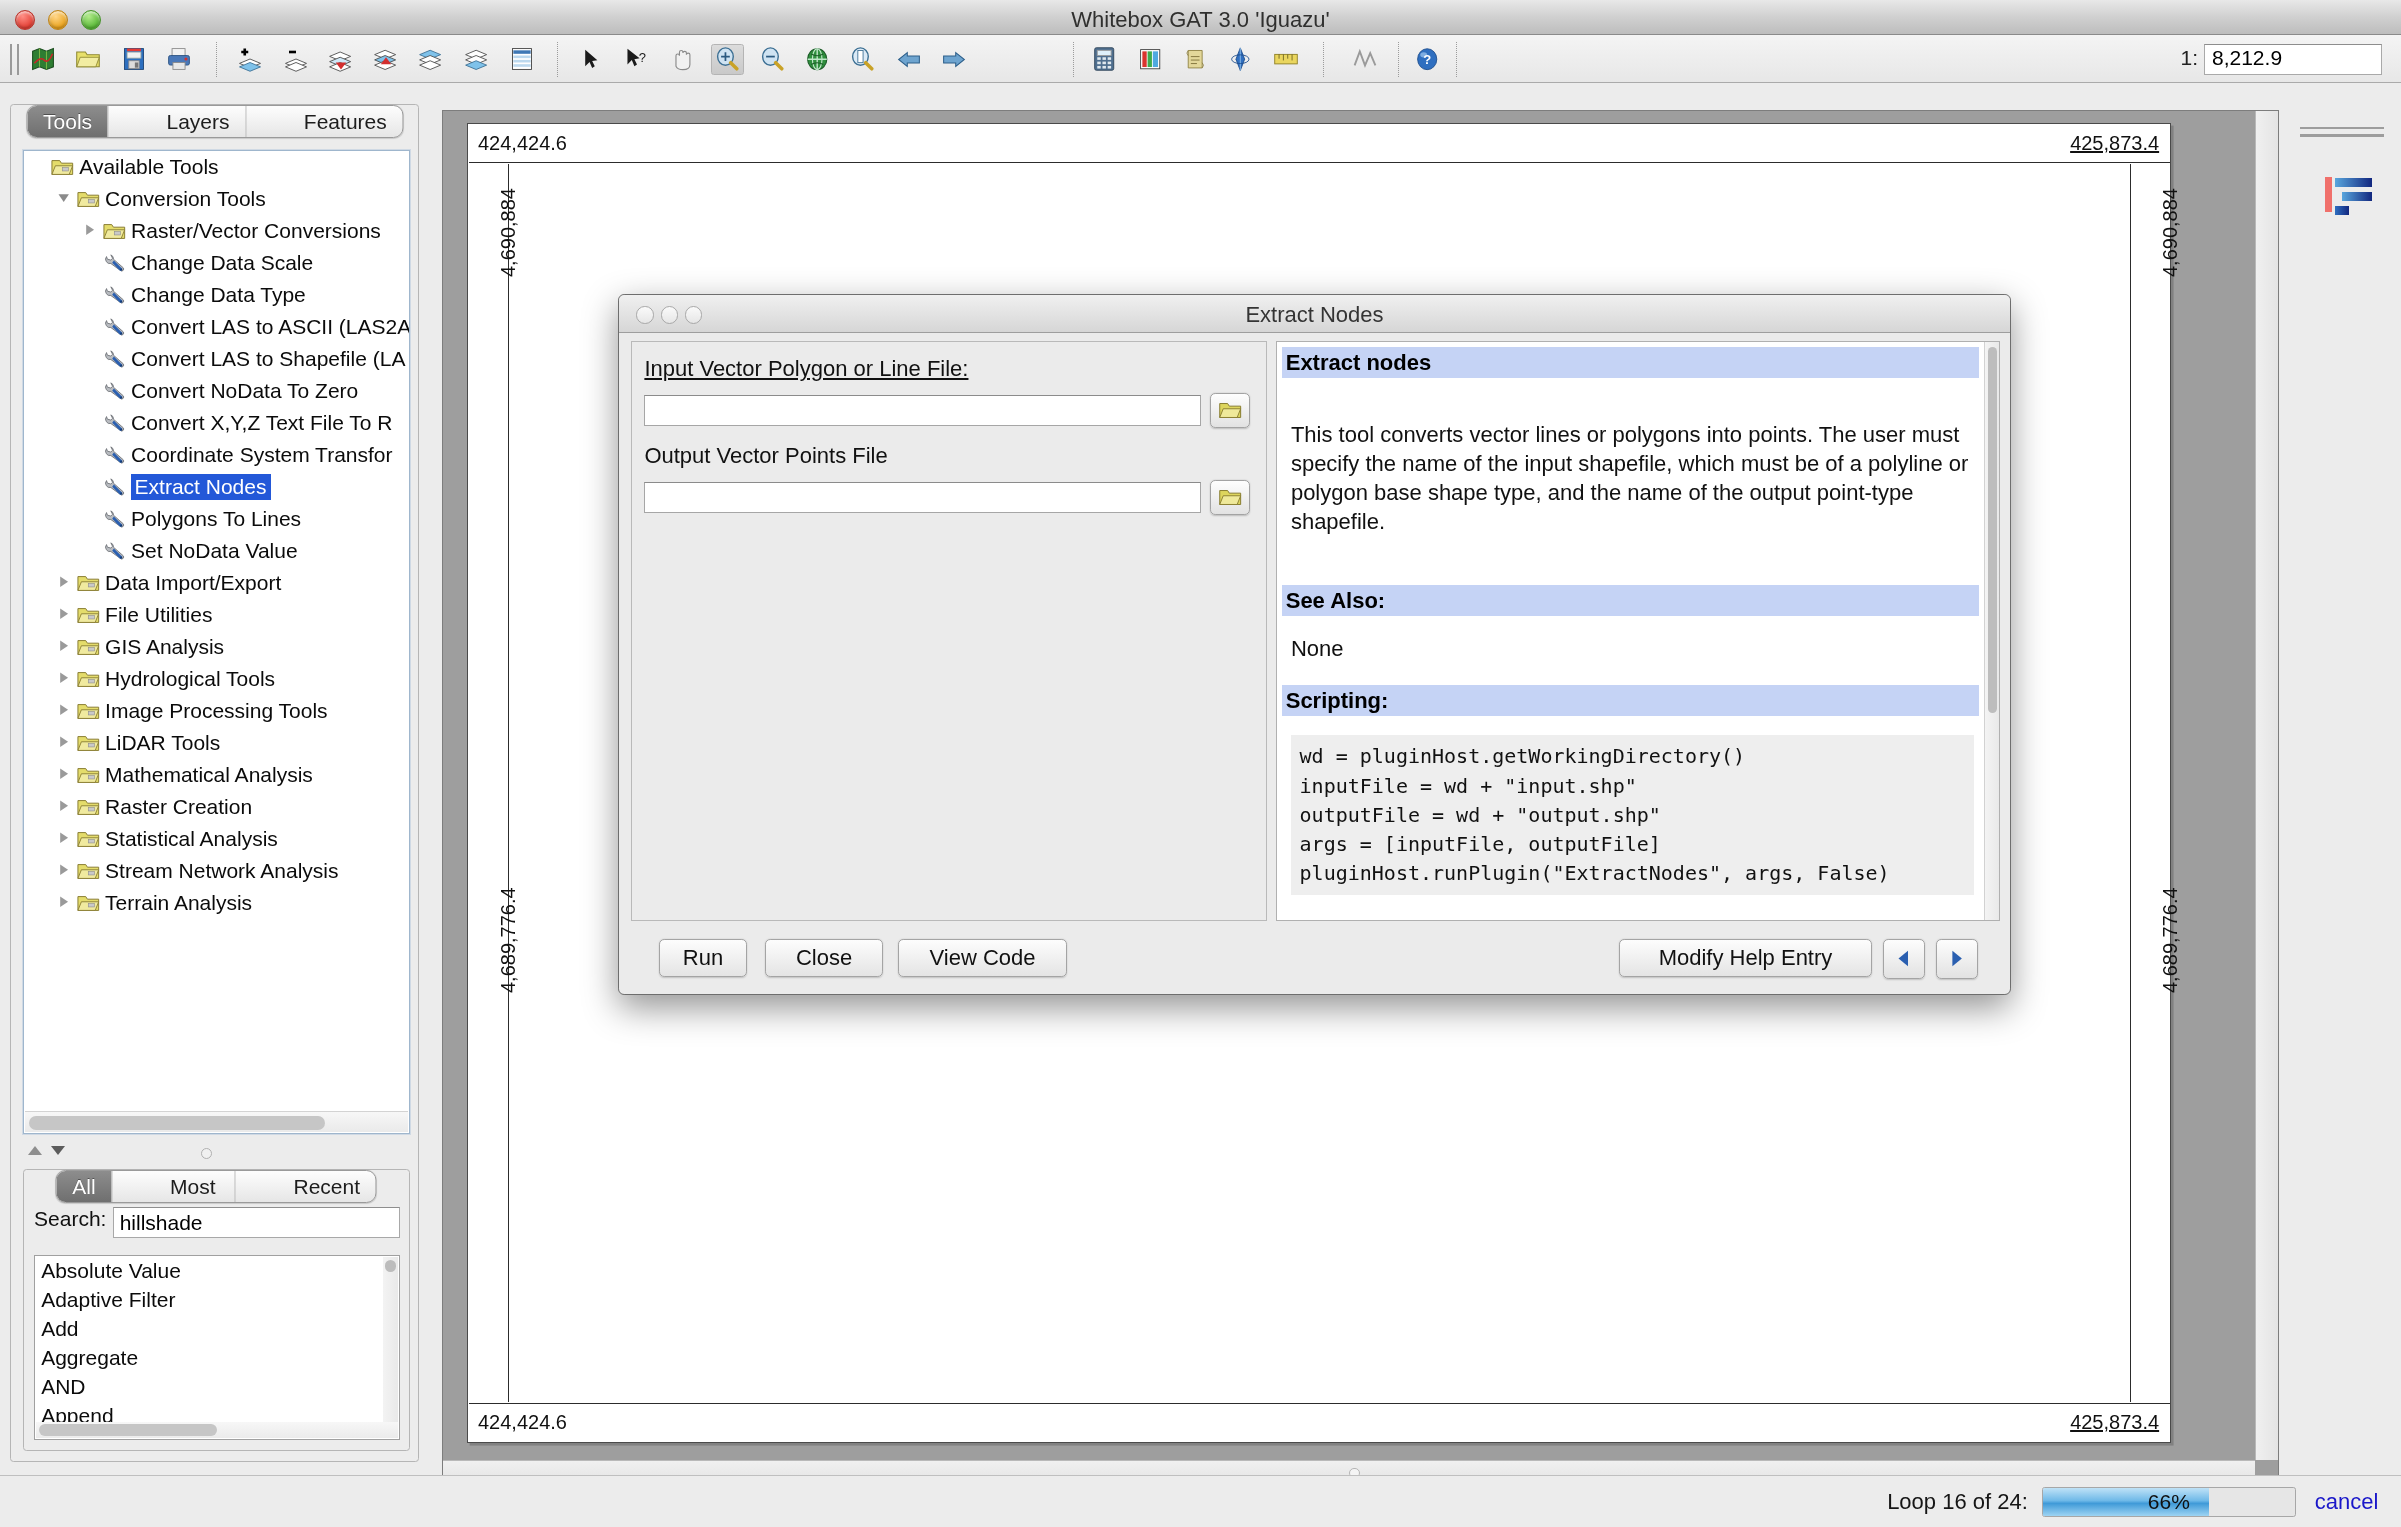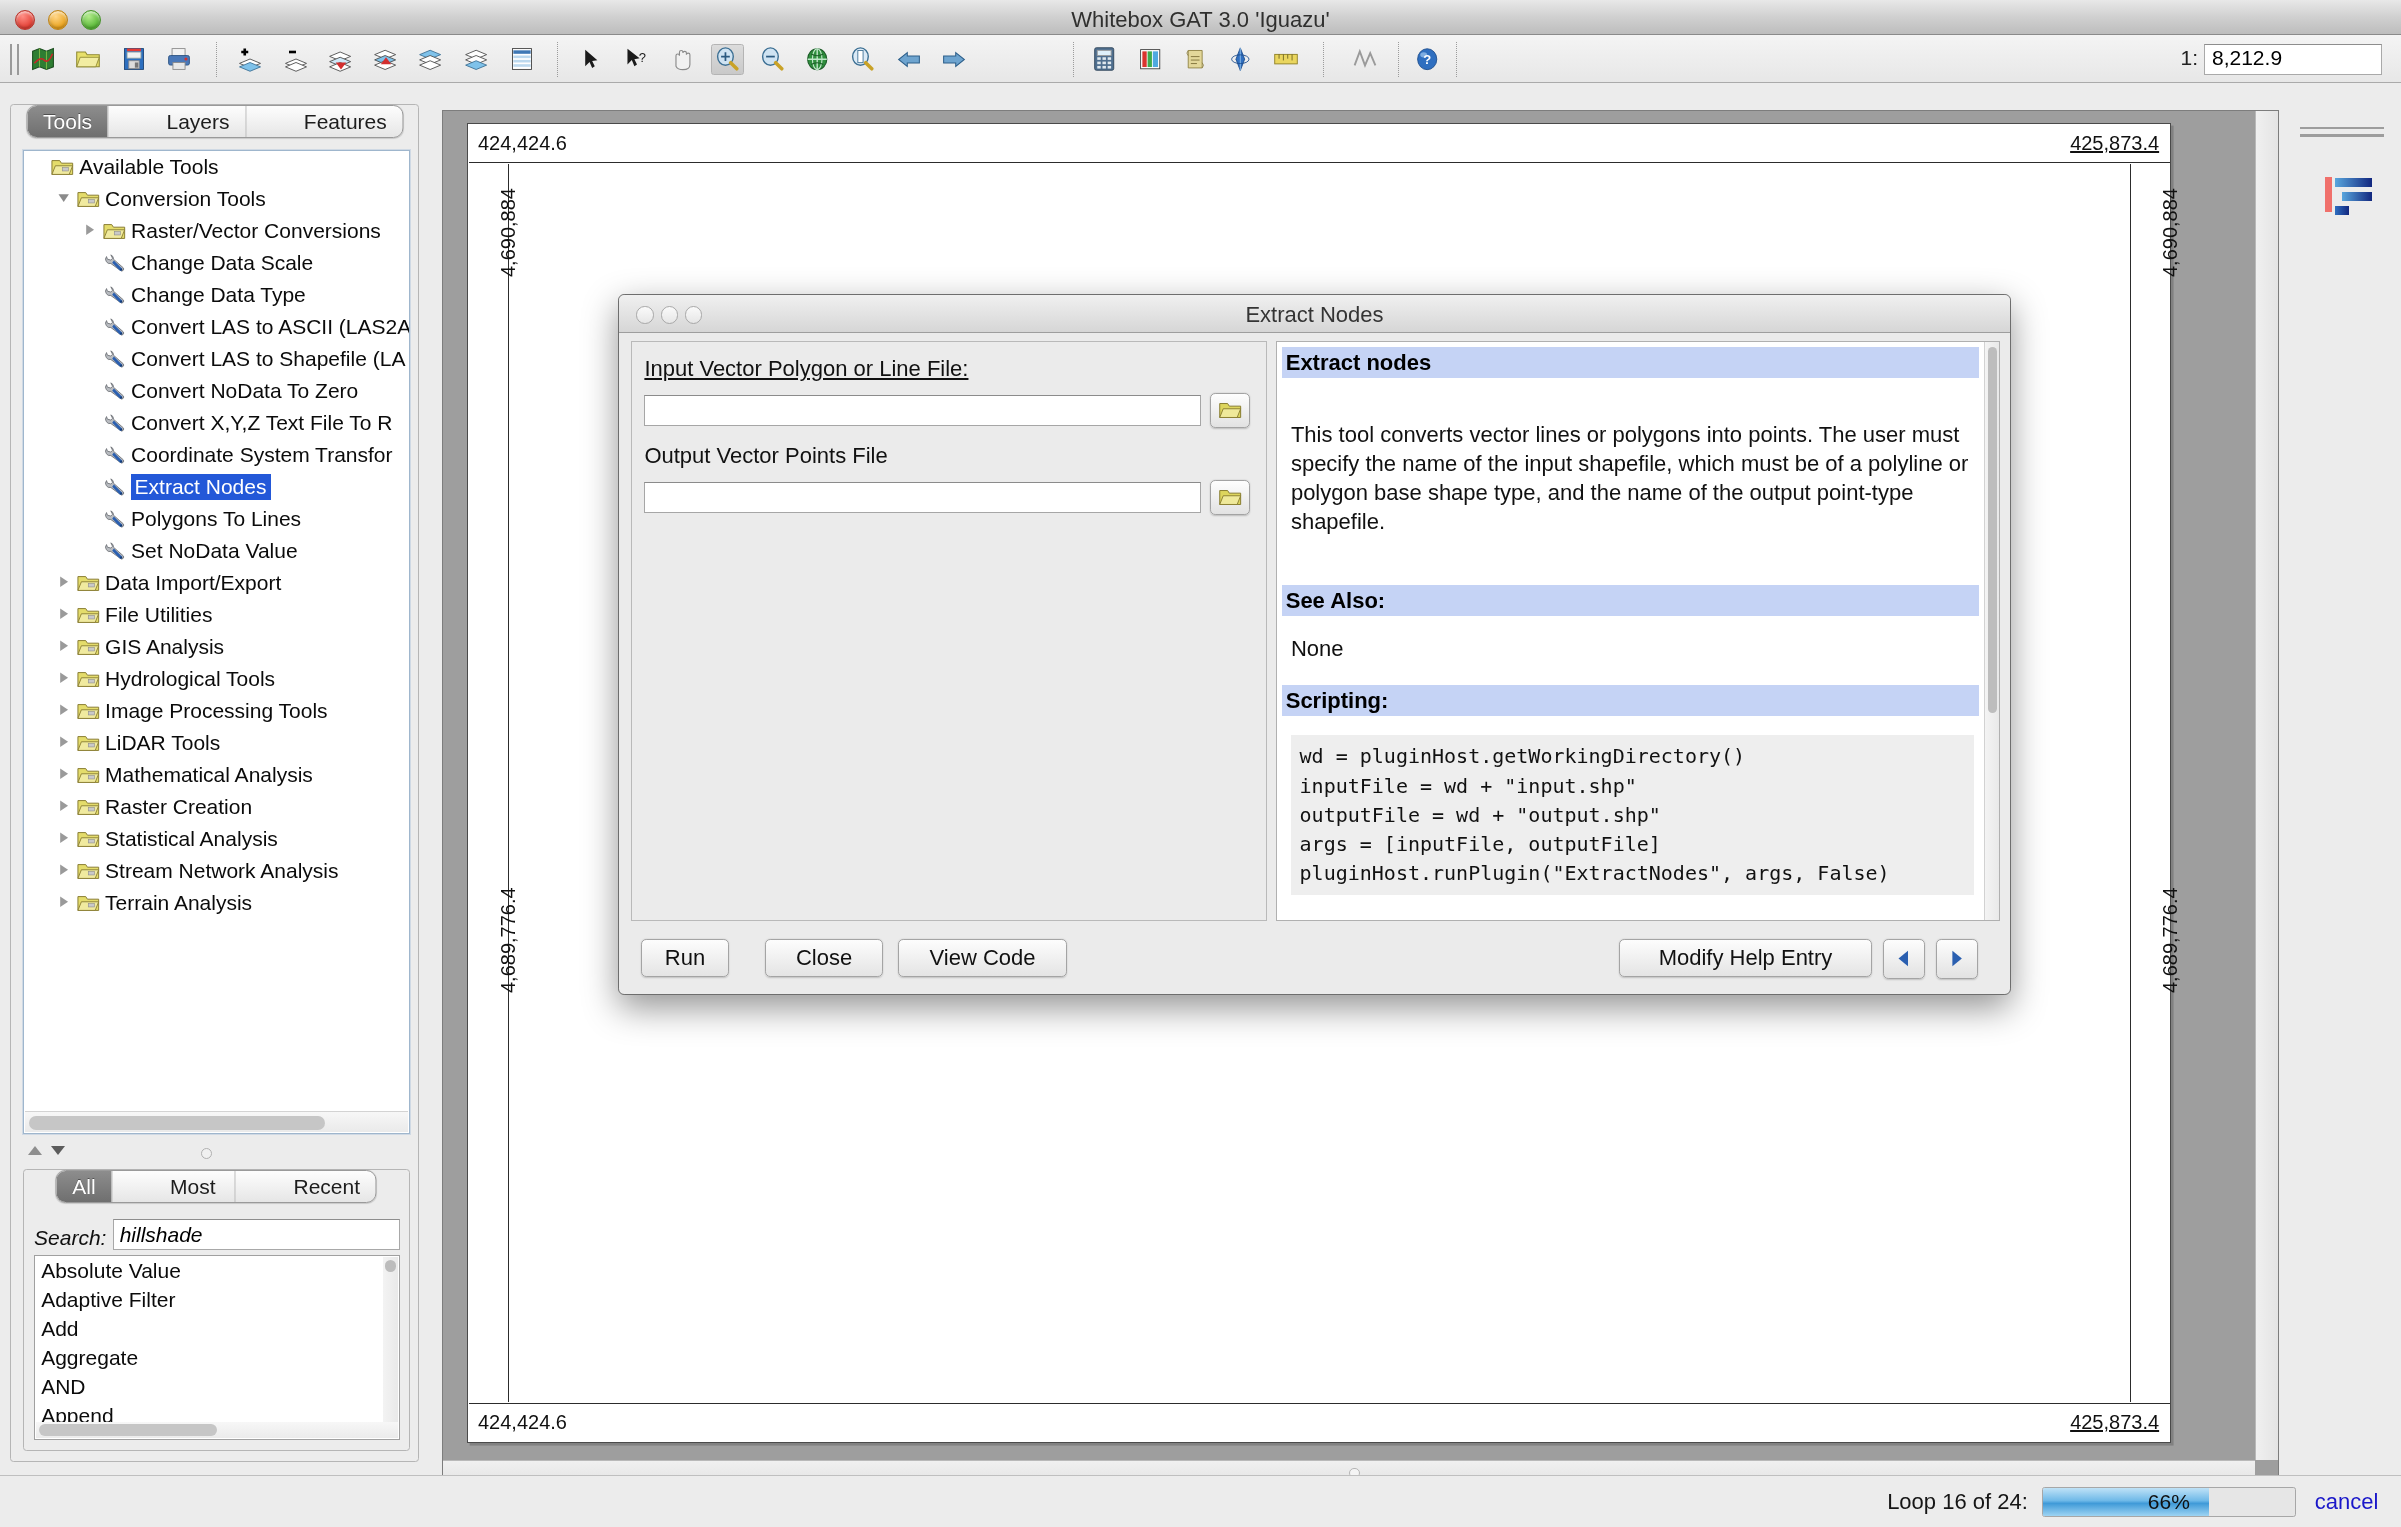--- a/index.html
+++ b/index.html
@@ -87,21 +87,21 @@
   #splitter { position:absolute; left:11.3px; top:1034px; width:387px; height:28px; }
   #splitter .ar { position:absolute; top:7px; width:0;height:0;
     border-left:7.8px solid transparent; border-right:7.8px solid transparent; }
   #splitter .up { left:5.2px; border-bottom:9.6px solid #8e8e8e; }
   #splitter .dn { left:28px; border-top:9.6px solid #5c5c5c; }
   #splitter .dot { position:absolute; left:178px; top:8.7px; width:11.3px; height:11.3px;
     border:0.9px solid #b0b0b0; border-radius:50%; background:#f0f0f0; }
 
   #searchpanel { position:absolute; left:11.3px; top:1064px; width:387px; height:282px;
     background:#ececec; border:0.9px solid #b5b5b5; border-radius:3.5px; }
-  #searchrow { position:absolute; left:10.4px; top:47px; width:366px; height:33px; display:flex; align-items:flex-end;font-style:italic;}
+  #searchrow { position:absolute; left:10.4px; top:37px; width:366px; height:33px; display:flex; align-items:flex-start;}
   #searchrow .slabel { font-size:21px; color:#101010; margin-right:7px; }
   #searchinput { flex:1; height:31px; background:#fff; border:0.9px solid #a8a8a8;
       border-top-color:#8e8e8e; font-size:21px; padding:0 5.2px; color:#000; line-height:30px;
       font-family:"Liberation Sans", sans-serif; }
   #resultswrap { position:absolute; left:10.4px; top:85px; width:366px; height:185px;
       background:#fff; border:0.9px solid #a0a0a0; }
   #results { position:absolute; left:0; top:0; right:15.7px; bottom:17.4px; overflow:hidden; }
   .rrow { height:29px; line-height:29px; font-size:21px; padding-left:6.1px; color:#0b0b0b; }
   #resvsb { position:absolute; right:0.9px; top:0.9px; bottom:17.4px; width:15px;
       background:linear-gradient(90deg,#f3f3f3,#e9e9e9); }
@@ -879,21 +879,21 @@
 outputFile = wd + "output.shp"
 args = [inputFile, outputFile]
 pluginHost.runPlugin("ExtractNodes", args, False)</div>
     </div>
     <div id="helpvsb">
       <div class="thumb"></div>
     </div>
   </div>
 
   <div id="dlgbuttons">
-    <div class="dbtn" style="left:22px; width:88px;">Run</div>
+    <div class="dbtn" style="left:40px; width:88px;">Run</div>
     <div class="dbtn" style="left:146px; width:118px;">Close</div>
     <div class="dbtn" style="left:279px; width:169px;">View Code</div>
     <div class="dbtn" style="left:1000px; width:253px;">Modify Help Entry</div>
     <div class="navbtn" style="left:1264px;">
       <svg width="17.4" height="19" viewBox="0 0 20 22">
         <path d="M15 2 L15 20 L4 11 Z" fill="#2a5fb0"></path>
       </svg>
     </div>
     <div class="navbtn" style="left:1317px;">
       <svg width="17.4" height="19" viewBox="0 0 20 22">

